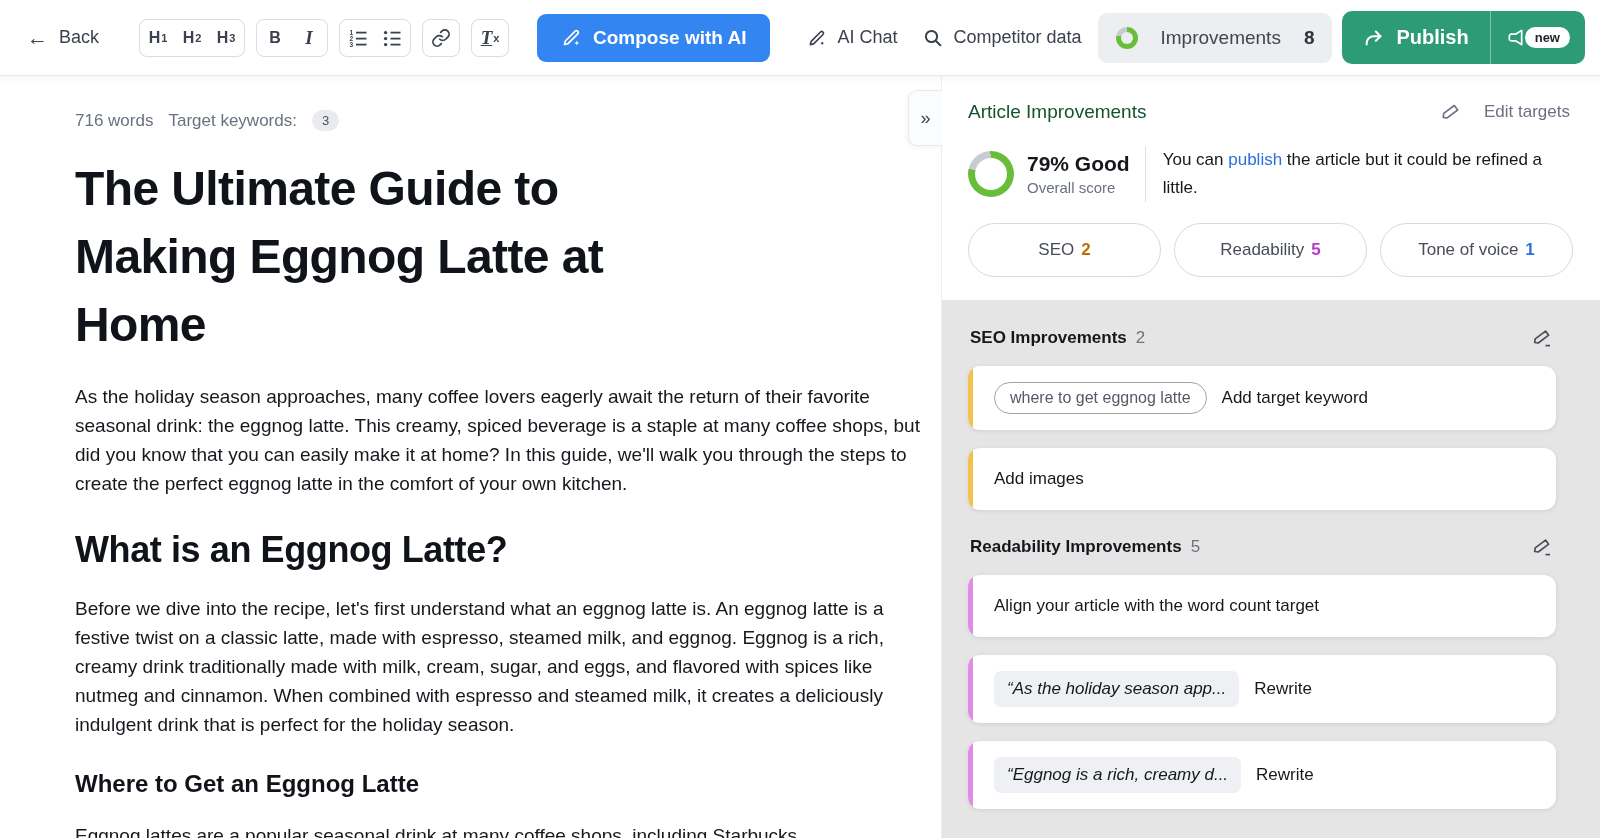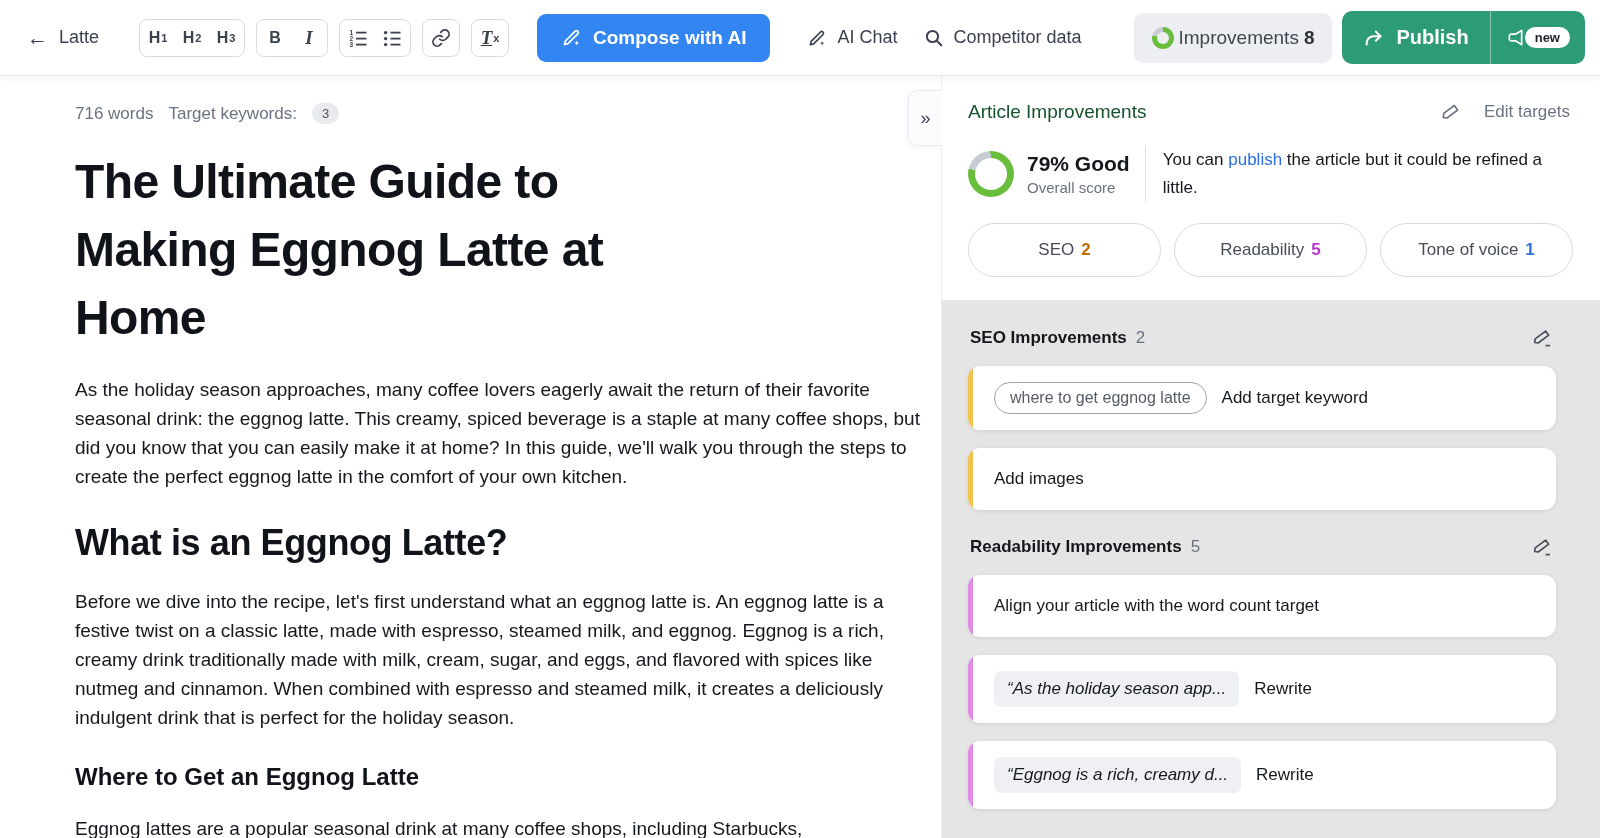--- a/index.html
+++ b/index.html
@@ -30,42 +30,42 @@
   .italic-glyph { font-family:"Liberation Serif","DejaVu Serif",serif; font-style:italic;
     font-size:19px; font-weight:700; }
   .compose-btn { display:flex; align-items:center; gap:11px; margin-left:28px;
     height:48px; padding:0 24px; background:#3385f2; border:none; border-radius:9px;
     color:#fff; font-size:19px; font-weight:700; cursor:pointer;
     font-family:"Liberation Sans","DejaVu Sans",sans-serif; }
   .tb-item { display:flex; align-items:center; gap:10px; font-size:18px; color:#3c4150;
     cursor:pointer; white-space:nowrap; }
   .ai-chat { margin-left:37px; }
   .competitor { margin-left:26px; }
-  .improve-badge { display:flex; align-items:center; gap:5px; margin-left:auto;
+  .improve-badge { display:flex; align-items:center; gap:23px; margin-left:auto;
     height:50px; padding:0 18px; background:#eceef2; border-radius:9px;
     font-size:19px; color:#41464f; cursor:pointer; white-space:nowrap; }
   .improve-badge b { color:#2f323a; }
   .publish-group { display:flex; align-items:stretch; margin:0 15px 0 10px;
     background:#2e9b77; border-radius:10px; color:#fff; overflow:hidden; height:53px; }
   .publish-main { display:flex; align-items:center; gap:11px; padding:0 21px;
     font-size:20px; font-weight:700; cursor:pointer; }
   .publish-extra { display:flex; align-items:center; padding:0 15px;
     border-left:1px solid rgba(255,255,255,.4); cursor:pointer; }
   .new-pill { background:#fff; color:#1d2128; font-size:13px; font-weight:700;
     border-radius:999px; padding:3px 10px; }
   
   .donut { position:relative; border-radius:50%;
     background:conic-gradient(from 283deg,#c7ccd2 0 21%,#68bd3b 0); flex:none; }
   .donut::after { content:""; position:absolute; border-radius:50%; background:#fff; }
   .donut-lg { width:46px; height:46px; } .donut-lg::after { inset:7px; }
   .donut-sm { width:22px; height:22px; } .donut-sm::after { inset:5px; background:#eceef2; }
   
   .content-row { display:flex; height:763px; }
   .editor { flex:1; padding:28px 20px 0 75px; overflow:hidden; cursor:text; }
-  .meta-row { display:flex; align-items:center; gap:15px; font-size:17px; color:#6a7181; }
+  .meta-row { display:flex; align-items:center; gap:15px; font-size:17px; color:#6a7181;margin-top:7px; }
   .kw-pill { background:#e9ebef; border-radius:999px; padding:3px 10px; font-size:13px;
     color:#4d525e; }
   .doc-title { margin:24px 0 0; font-size:48px; line-height:1.42; font-weight:700;
     color:#101319; max-width:585px; letter-spacing:-.6px; }
   .doc-p { margin:23px 0 0; font-size:19px; line-height:29px; color:#15181d; max-width:860px; }
   .doc-h2 { margin:31px 0 0; font-size:36px; font-weight:700; color:#101319; letter-spacing:-.4px; }
   .doc-h3 { margin:31px 0 0; font-size:24px; font-weight:700; color:#101319; }
   
   .panel { position:relative; width:659px; border-left:1px solid #eceef1;
     display:flex; flex-direction:column; background:#fff; }
@@ -109,21 +109,21 @@
     font-style:italic; color:#15181d; white-space:nowrap; }
   .card-label { font-size:17px; color:#15181d; }
   svg { display:block; }
 </style>
 </head>
 <body>
 
 <header class="toolbar">
   <div class="back">
     <span class="back-arrow">←</span>
-    <span>Latte</span>
+    <span>Back</span>
   </div>
 
   <div class="tb-groups">
     <div class="tb-group">
       <button class="tb-btn">
           <span>H</span>
           <sub>1</sub>
         </button>
       <button class="tb-btn">
           <span>H</span>

